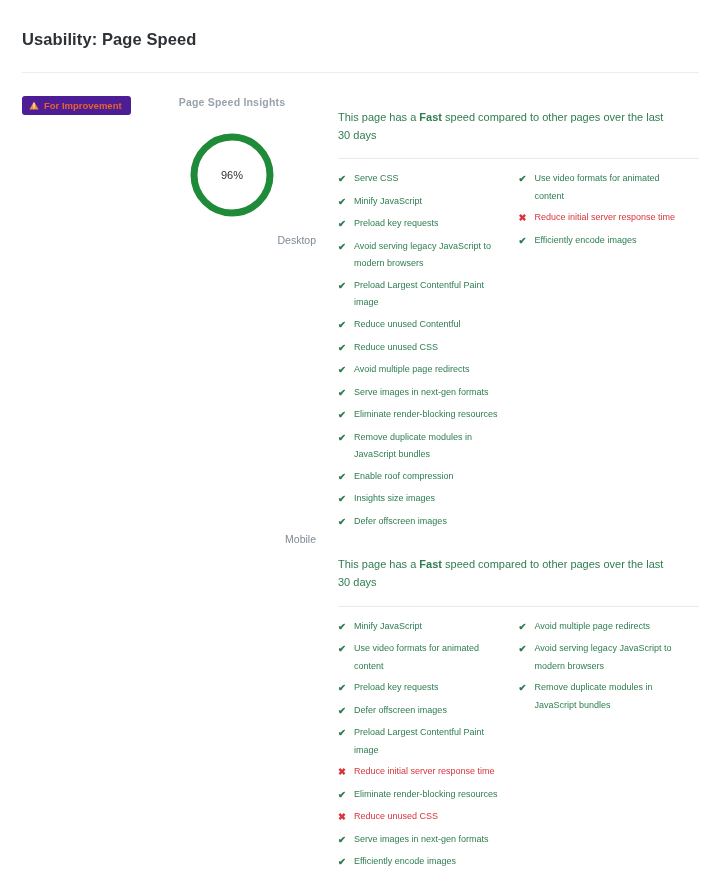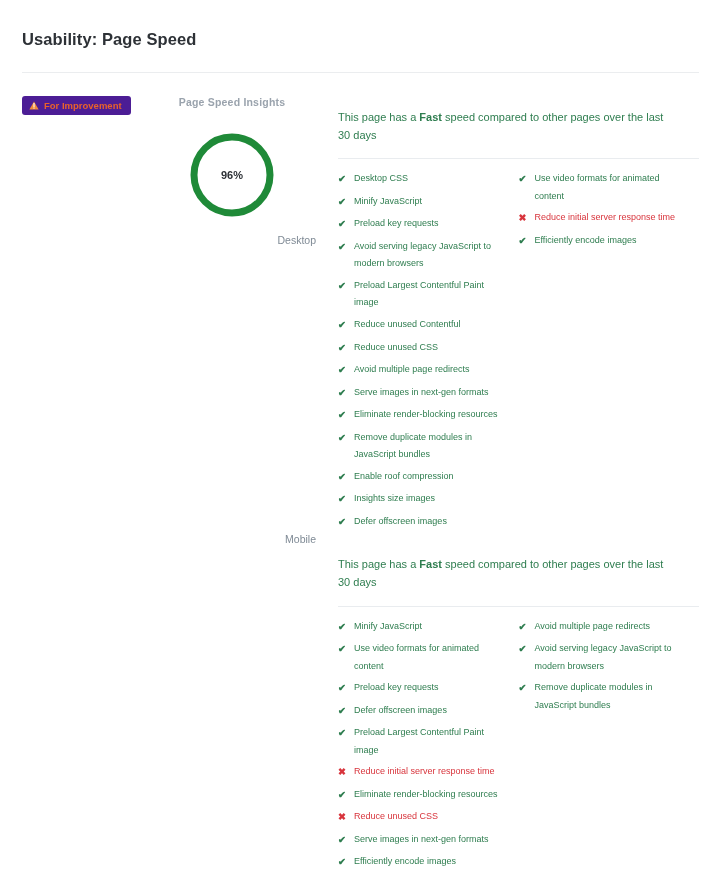--- a/index.html
+++ b/index.html
@@ -46,21 +46,21 @@
   .gauge-block { text-align: center; }
   .gauge-desktop { margin-top: 21px; }
   .gauge-mobile  { margin-top: 287px; }
   .gauge {
     position: relative; width: 92px; height: 92px; margin: 0 auto;
   }
   .gauge svg { display: block; }
   .gauge-value {
     position: absolute; left: 0; right: 0; top: 50%;
     transform: translateY(-50%);
-    font-size: 11px; font-weight: bold; color: #2d3136;
+    font-size: 11px; font-weight: normal; color: #2d3136;
     text-align: center;
   }
   .gauge-caption {
     margin-top: 13px; font-size: 10.5px; color: #7f8a95;
     text-align: right;
   }
 
   
   .lead {
     font-size: 11px; color: #3a4047; font-weight: normal;
@@ -136,21 +136,21 @@
 
       <div>
         <p class="speed-note">
           <span>This page has a </span><b>Fast</b><span> speed compared to other pages over the last 30 days</span>
         </p>
         <div class="list-divider"></div>
         <div class="check-cols">
           <div class="check-col">
               <div class="check-item">
                 <span class="mark">✔</span>
-                <span class="txt">Desktop CSS</span>
+                <span class="txt">Serve CSS</span>
               </div>
               <div class="check-item">
                 <span class="mark">✔</span>
                 <span class="txt">Minify JavaScript</span>
               </div>
               <div class="check-item">
                 <span class="mark">✔</span>
                 <span class="txt">Preload key requests</span>
               </div>
               <div class="check-item">

